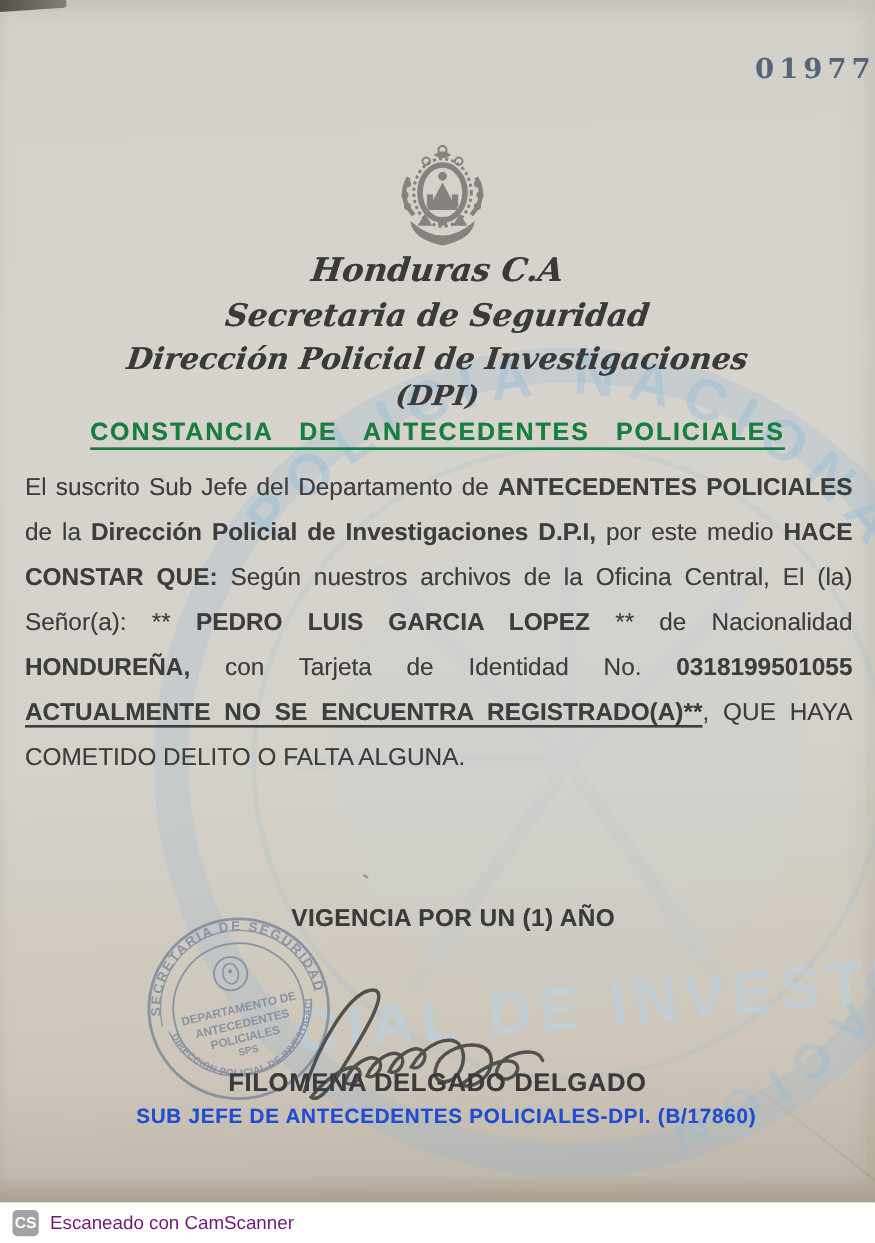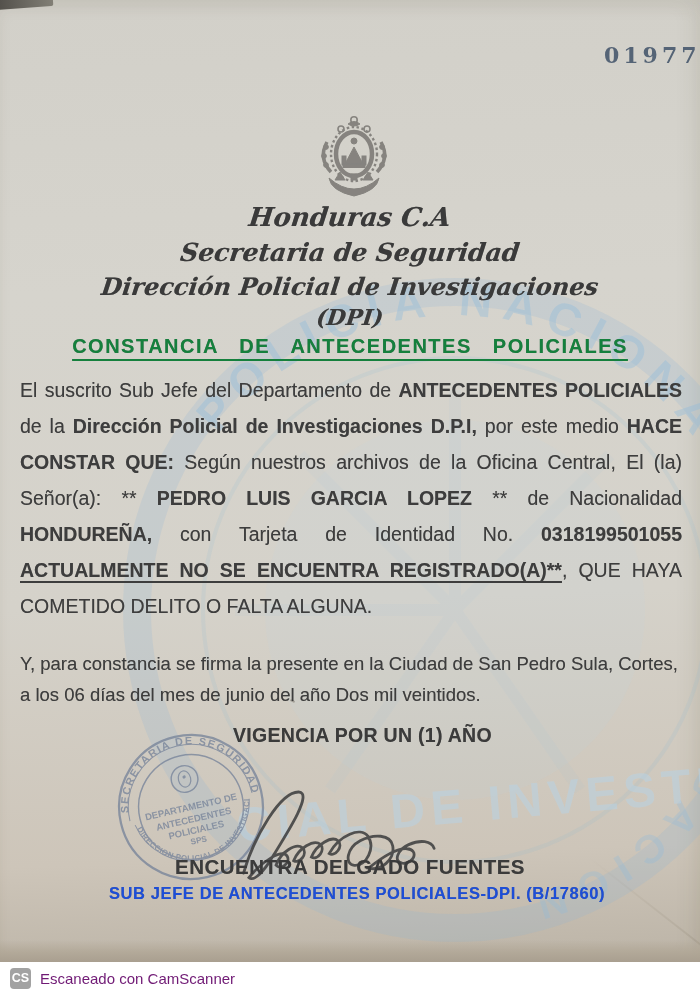--- a/index.html
+++ b/index.html
@@ -152,21 +152,21 @@
   </svg>
 
   <div class="script-line h-line1">Honduras C.A</div>
   <div class="script-line h-line2">Secretaria de Seguridad</div>
   <div class="script-line h-line3">Dirección Policial de Investigaciones</div>
   <div class="script-line h-line4">(DPI)</div>
 
   <div class="doc-title">CONSTANCIA DE ANTECEDENTES POLICIALES</div>
 
   <div class="para p1"><span>El suscrito Sub Jefe del Departamento de </span><span class="b">ANTECEDENTES POLICIALES</span><span> de la </span><span class="b">Dirección Policial de Investigaciones D.P.I,</span><span> por este medio </span><span class="b">HACE CONSTAR QUE:</span><span> Según nuestros archivos de la Oficina Central, El (la) Señor(a): ** </span><span class="b">PEDRO LUIS GARCIA LOPEZ</span><span> **  de Nacionalidad </span><span class="b">HONDUREÑA,</span><span> con Tarjeta de Identidad No. </span><span class="b">0318199501055</span><span> </span><span class="b u">ACTUALMENTE NO SE ENCUENTRA REGISTRADO(A)**</span><span>, QUE HAYA COMETIDO DELITO O FALTA ALGUNA.</span></div>
-  <div class="para p2"><span>Y, para constancia se firma la presente en la Ciudad de San Pedro Sula, Cortes,</span><br><span>a los 06 días del mes de junio del año Dos mil veintidos.</span></div>
+  <div class="para p2"><br></div>
 
   <div class="vigencia">VIGENCIA POR UN (1) AÑO</div>
 
   <svg class="stamp" width="154" height="154" viewBox="0 0 150 150">
     <g fill="none" stroke="#76839a" opacity="0.9">
       <circle cx="75" cy="75" r="70" stroke-width="2.2"></circle>
       <circle cx="75" cy="75" r="51" stroke-width="1.4"></circle>
       <circle cx="75" cy="47" r="13" stroke-width="1.4"></circle>
       <ellipse cx="75" cy="47" rx="6" ry="8" stroke-width="1.2"></ellipse>
       <circle cx="75" cy="45" r="1.6" fill="#76839a" stroke="none"></circle>
@@ -189,21 +189,21 @@
 
   <svg class="signature" width="240" height="104" viewBox="0 0 240 104">
     <path d="M14,88 C28,52 58,10 76,12 C90,14 64,48 40,80 C31,91 23,97 19,93
              C34,77 55,67 59,75 C62,82 51,89 47,83 C53,70 69,62 75,68 C80,74 71,84 65,80
              C71,68 87,60 93,66 C98,72 89,82 83,78 C89,66 105,58 111,64 C116,70 107,80 101,76
              C113,58 135,52 141,62 C148,74 137,92 125,90 C115,88 119,72 133,66 C147,60 164,62 165,74
              C166,88 151,98 139,94 C151,86 169,76 179,78 C191,80 185,94 173,92 C164,90 169,78 181,74
              C193,70 204,72 206,80" fill="none" stroke="#454545" stroke-width="2.8" stroke-linecap="round" opacity="0.92"></path>
   </svg>
 
-  <div class="sig-name">ENCUENTRA DELGADO FUENTES</div>
+  <div class="sig-name">FILOMENA DELGADO DELGADO</div>
   <div class="sig-role">SUB JEFE DE ANTECEDENTES POLICIALES-DPI. (B/17860)</div>
 
   <div class="bottom-band"></div>
 
   <div class="scanbar">
     <div class="cs-badge">CS</div>
     <div class="cs-label">Escaneado con CamScanner</div>
   </div>
 </div>
 

